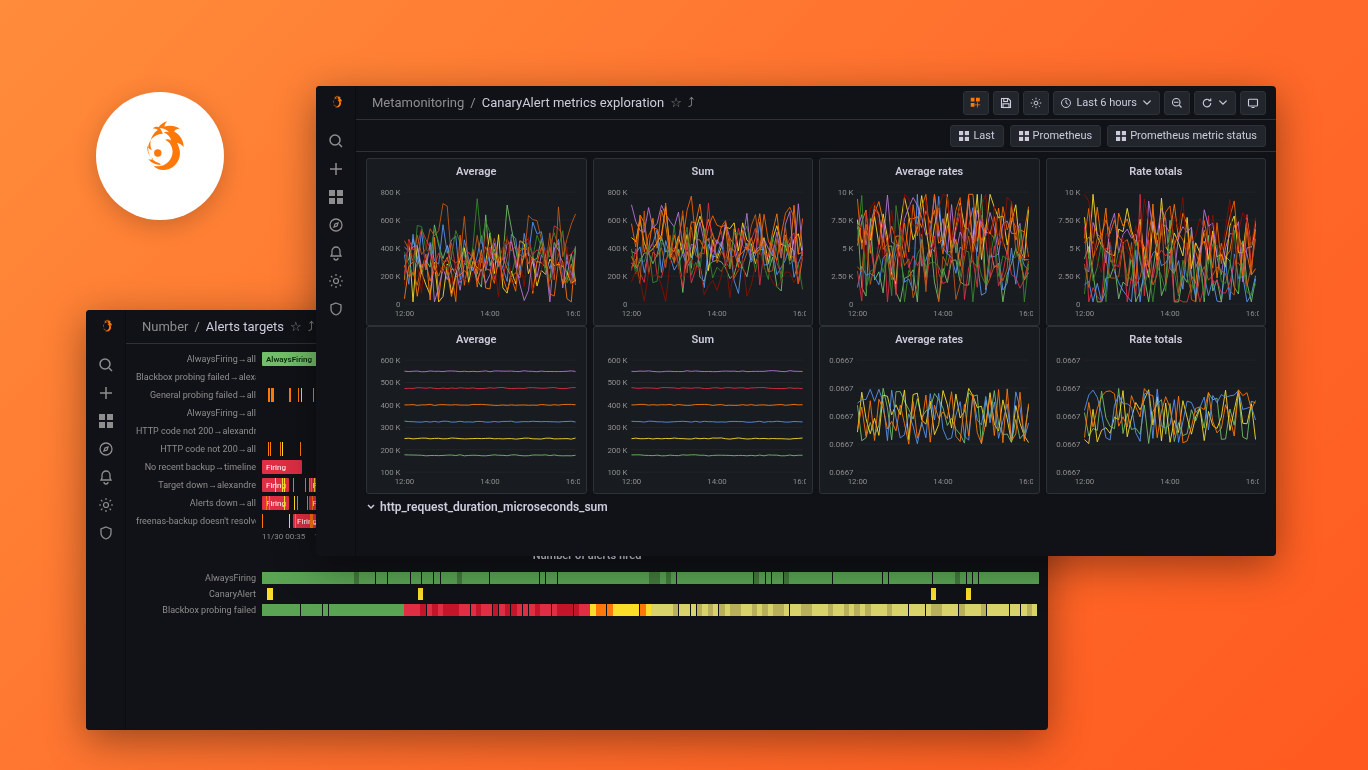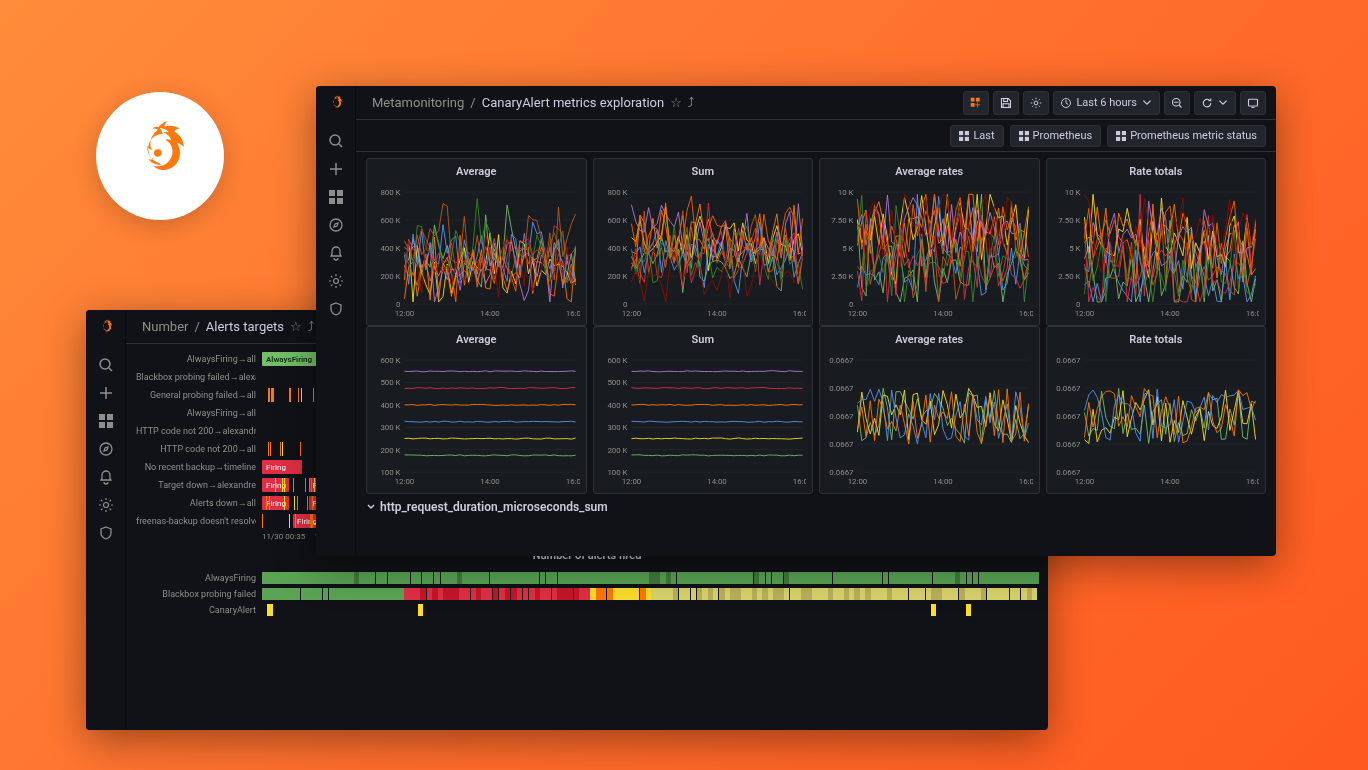--- a/index.html
+++ b/index.html
@@ -972,20 +972,165 @@
               <div class="fire-seg" style="flex: 1 1 0%; background: rgb(90, 164, 84); margin-right: 0px;"></div>
               <div class="fire-seg" style="flex: 1 1 0%; background: rgb(90, 164, 84); margin-right: 0px;"></div>
               <div class="fire-seg" style="flex: 1 1 0%; background: rgb(90, 164, 84); margin-right: 0px;"></div>
               <div class="fire-seg" style="flex: 1 1 0%; background: rgb(90, 164, 84); margin-right: 0px;"></div>
               <div class="fire-seg" style="flex: 1 1 0%; background: rgb(90, 164, 84); margin-right: 0px;"></div>
               <div class="fire-seg" style="flex: 1 1 0%; background: rgb(90, 164, 84); margin-right: 0px;"></div>
               <div class="fire-seg" style="flex: 1 1 0%; background: rgb(90, 164, 84); margin-right: 0px;"></div>
             </div>
           </div>
           <div class="fire-row">
+            <div class="fire-label">CanaryAlert</div>
+            <div class="fire-track">
+              <div class="fire-seg" style="flex: 1 1 0%; background: transparent; margin-right: 0px;"></div>
+              <div class="fire-seg" style="flex: 1 1 0%; background: rgb(250, 222, 42); margin-right: 0px;"></div>
+              <div class="fire-seg" style="flex: 1 1 0%; background: transparent; margin-right: 0px;"></div>
+              <div class="fire-seg" style="flex: 1 1 0%; background: transparent; margin-right: 0px;"></div>
+              <div class="fire-seg" style="flex: 1 1 0%; background: transparent; margin-right: 1px;"></div>
+              <div class="fire-seg" style="flex: 1 1 0%; background: transparent; margin-right: 0px;"></div>
+              <div class="fire-seg" style="flex: 1 1 0%; background: transparent; margin-right: 0px;"></div>
+              <div class="fire-seg" style="flex: 1 1 0%; background: transparent; margin-right: 0px;"></div>
+              <div class="fire-seg" style="flex: 1 1 0%; background: transparent; margin-right: 1px;"></div>
+              <div class="fire-seg" style="flex: 1 1 0%; background: transparent; margin-right: 1px;"></div>
+              <div class="fire-seg" style="flex: 1 1 0%; background: transparent; margin-right: 0px;"></div>
+              <div class="fire-seg" style="flex: 1 1 0%; background: transparent; margin-right: 0px;"></div>
+              <div class="fire-seg" style="flex: 1 1 0%; background: transparent; margin-right: 0px;"></div>
+              <div class="fire-seg" style="flex: 1 1 0%; background: transparent; margin-right: 0px;"></div>
+              <div class="fire-seg" style="flex: 1 1 0%; background: transparent; margin-right: 0px;"></div>
+              <div class="fire-seg" style="flex: 1 1 0%; background: transparent; margin-right: 1px;"></div>
+              <div class="fire-seg" style="flex: 1 1 0%; background: transparent; margin-right: 0px;"></div>
+              <div class="fire-seg" style="flex: 1 1 0%; background: transparent; margin-right: 0px;"></div>
+              <div class="fire-seg" style="flex: 1 1 0%; background: transparent; margin-right: 0px;"></div>
+              <div class="fire-seg" style="flex: 1 1 0%; background: transparent; margin-right: 0px;"></div>
+              <div class="fire-seg" style="flex: 1 1 0%; background: transparent; margin-right: 0px;"></div>
+              <div class="fire-seg" style="flex: 1 1 0%; background: transparent; margin-right: 0px;"></div>
+              <div class="fire-seg" style="flex: 1 1 0%; background: transparent; margin-right: 0px;"></div>
+              <div class="fire-seg" style="flex: 1 1 0%; background: transparent; margin-right: 0px;"></div>
+              <div class="fire-seg" style="flex: 1 1 0%; background: transparent; margin-right: 0px;"></div>
+              <div class="fire-seg" style="flex: 1 1 0%; background: transparent; margin-right: 0px;"></div>
+              <div class="fire-seg" style="flex: 1 1 0%; background: transparent; margin-right: 0px;"></div>
+              <div class="fire-seg" style="flex: 1 1 0%; background: transparent; margin-right: 0px;"></div>
+              <div class="fire-seg" style="flex: 1 1 0%; background: rgb(250, 222, 42); margin-right: 1px;"></div>
+              <div class="fire-seg" style="flex: 1 1 0%; background: transparent; margin-right: 0px;"></div>
+              <div class="fire-seg" style="flex: 1 1 0%; background: transparent; margin-right: 0px;"></div>
+              <div class="fire-seg" style="flex: 1 1 0%; background: transparent; margin-right: 0px;"></div>
+              <div class="fire-seg" style="flex: 1 1 0%; background: transparent; margin-right: 0px;"></div>
+              <div class="fire-seg" style="flex: 1 1 0%; background: transparent; margin-right: 0px;"></div>
+              <div class="fire-seg" style="flex: 1 1 0%; background: transparent; margin-right: 0px;"></div>
+              <div class="fire-seg" style="flex: 1 1 0%; background: transparent; margin-right: 1px;"></div>
+              <div class="fire-seg" style="flex: 1 1 0%; background: transparent; margin-right: 0px;"></div>
+              <div class="fire-seg" style="flex: 1 1 0%; background: transparent; margin-right: 0px;"></div>
+              <div class="fire-seg" style="flex: 1 1 0%; background: transparent; margin-right: 0px;"></div>
+              <div class="fire-seg" style="flex: 1 1 0%; background: transparent; margin-right: 1px;"></div>
+              <div class="fire-seg" style="flex: 1 1 0%; background: transparent; margin-right: 0px;"></div>
+              <div class="fire-seg" style="flex: 1 1 0%; background: transparent; margin-right: 0px;"></div>
+              <div class="fire-seg" style="flex: 1 1 0%; background: transparent; margin-right: 0px;"></div>
+              <div class="fire-seg" style="flex: 1 1 0%; background: transparent; margin-right: 1px;"></div>
+              <div class="fire-seg" style="flex: 1 1 0%; background: transparent; margin-right: 0px;"></div>
+              <div class="fire-seg" style="flex: 1 1 0%; background: transparent; margin-right: 0px;"></div>
+              <div class="fire-seg" style="flex: 1 1 0%; background: transparent; margin-right: 0px;"></div>
+              <div class="fire-seg" style="flex: 1 1 0%; background: transparent; margin-right: 0px;"></div>
+              <div class="fire-seg" style="flex: 1 1 0%; background: transparent; margin-right: 0px;"></div>
+              <div class="fire-seg" style="flex: 1 1 0%; background: transparent; margin-right: 0px;"></div>
+              <div class="fire-seg" style="flex: 1 1 0%; background: transparent; margin-right: 0px;"></div>
+              <div class="fire-seg" style="flex: 1 1 0%; background: transparent; margin-right: 0px;"></div>
+              <div class="fire-seg" style="flex: 1 1 0%; background: transparent; margin-right: 0px;"></div>
+              <div class="fire-seg" style="flex: 1 1 0%; background: transparent; margin-right: 1px;"></div>
+              <div class="fire-seg" style="flex: 1 1 0%; background: transparent; margin-right: 0px;"></div>
+              <div class="fire-seg" style="flex: 1 1 0%; background: transparent; margin-right: 0px;"></div>
+              <div class="fire-seg" style="flex: 1 1 0%; background: transparent; margin-right: 0px;"></div>
+              <div class="fire-seg" style="flex: 1 1 0%; background: transparent; margin-right: 0px;"></div>
+              <div class="fire-seg" style="flex: 1 1 0%; background: transparent; margin-right: 0px;"></div>
+              <div class="fire-seg" style="flex: 1 1 0%; background: transparent; margin-right: 0px;"></div>
+              <div class="fire-seg" style="flex: 1 1 0%; background: transparent; margin-right: 0px;"></div>
+              <div class="fire-seg" style="flex: 1 1 0%; background: transparent; margin-right: 0px;"></div>
+              <div class="fire-seg" style="flex: 1 1 0%; background: transparent; margin-right: 0px;"></div>
+              <div class="fire-seg" style="flex: 1 1 0%; background: transparent; margin-right: 1px;"></div>
+              <div class="fire-seg" style="flex: 1 1 0%; background: transparent; margin-right: 0px;"></div>
+              <div class="fire-seg" style="flex: 1 1 0%; background: transparent; margin-right: 0px;"></div>
+              <div class="fire-seg" style="flex: 1 1 0%; background: transparent; margin-right: 0px;"></div>
+              <div class="fire-seg" style="flex: 1 1 0%; background: transparent; margin-right: 0px;"></div>
+              <div class="fire-seg" style="flex: 1 1 0%; background: transparent; margin-right: 0px;"></div>
+              <div class="fire-seg" style="flex: 1 1 0%; background: transparent; margin-right: 0px;"></div>
+              <div class="fire-seg" style="flex: 1 1 0%; background: transparent; margin-right: 0px;"></div>
+              <div class="fire-seg" style="flex: 1 1 0%; background: transparent; margin-right: 0px;"></div>
+              <div class="fire-seg" style="flex: 1 1 0%; background: transparent; margin-right: 0px;"></div>
+              <div class="fire-seg" style="flex: 1 1 0%; background: transparent; margin-right: 0px;"></div>
+              <div class="fire-seg" style="flex: 1 1 0%; background: transparent; margin-right: 0px;"></div>
+              <div class="fire-seg" style="flex: 1 1 0%; background: transparent; margin-right: 0px;"></div>
+              <div class="fire-seg" style="flex: 1 1 0%; background: transparent; margin-right: 1px;"></div>
+              <div class="fire-seg" style="flex: 1 1 0%; background: transparent; margin-right: 0px;"></div>
+              <div class="fire-seg" style="flex: 1 1 0%; background: transparent; margin-right: 0px;"></div>
+              <div class="fire-seg" style="flex: 1 1 0%; background: transparent; margin-right: 0px;"></div>
+              <div class="fire-seg" style="flex: 1 1 0%; background: transparent; margin-right: 0px;"></div>
+              <div class="fire-seg" style="flex: 1 1 0%; background: transparent; margin-right: 0px;"></div>
+              <div class="fire-seg" style="flex: 1 1 0%; background: transparent; margin-right: 0px;"></div>
+              <div class="fire-seg" style="flex: 1 1 0%; background: transparent; margin-right: 0px;"></div>
+              <div class="fire-seg" style="flex: 1 1 0%; background: transparent; margin-right: 0px;"></div>
+              <div class="fire-seg" style="flex: 1 1 0%; background: transparent; margin-right: 0px;"></div>
+              <div class="fire-seg" style="flex: 1 1 0%; background: transparent; margin-right: 0px;"></div>
+              <div class="fire-seg" style="flex: 1 1 0%; background: transparent; margin-right: 0px;"></div>
+              <div class="fire-seg" style="flex: 1 1 0%; background: transparent; margin-right: 0px;"></div>
+              <div class="fire-seg" style="flex: 1 1 0%; background: transparent; margin-right: 0px;"></div>
+              <div class="fire-seg" style="flex: 1 1 0%; background: transparent; margin-right: 0px;"></div>
+              <div class="fire-seg" style="flex: 1 1 0%; background: transparent; margin-right: 0px;"></div>
+              <div class="fire-seg" style="flex: 1 1 0%; background: transparent; margin-right: 0px;"></div>
+              <div class="fire-seg" style="flex: 1 1 0%; background: transparent; margin-right: 0px;"></div>
+              <div class="fire-seg" style="flex: 1 1 0%; background: transparent; margin-right: 0px;"></div>
+              <div class="fire-seg" style="flex: 1 1 0%; background: transparent; margin-right: 0px;"></div>
+              <div class="fire-seg" style="flex: 1 1 0%; background: transparent; margin-right: 0px;"></div>
+              <div class="fire-seg" style="flex: 1 1 0%; background: transparent; margin-right: 0px;"></div>
+              <div class="fire-seg" style="flex: 1 1 0%; background: transparent; margin-right: 0px;"></div>
+              <div class="fire-seg" style="flex: 1 1 0%; background: transparent; margin-right: 0px;"></div>
+              <div class="fire-seg" style="flex: 1 1 0%; background: transparent; margin-right: 0px;"></div>
+              <div class="fire-seg" style="flex: 1 1 0%; background: transparent; margin-right: 0px;"></div>
+              <div class="fire-seg" style="flex: 1 1 0%; background: transparent; margin-right: 0px;"></div>
+              <div class="fire-seg" style="flex: 1 1 0%; background: transparent; margin-right: 0px;"></div>
+              <div class="fire-seg" style="flex: 1 1 0%; background: transparent; margin-right: 0px;"></div>
+              <div class="fire-seg" style="flex: 1 1 0%; background: transparent; margin-right: 0px;"></div>
+              <div class="fire-seg" style="flex: 1 1 0%; background: transparent; margin-right: 0px;"></div>
+              <div class="fire-seg" style="flex: 1 1 0%; background: transparent; margin-right: 0px;"></div>
+              <div class="fire-seg" style="flex: 1 1 0%; background: transparent; margin-right: 0px;"></div>
+              <div class="fire-seg" style="flex: 1 1 0%; background: transparent; margin-right: 0px;"></div>
+              <div class="fire-seg" style="flex: 1 1 0%; background: transparent; margin-right: 0px;"></div>
+              <div class="fire-seg" style="flex: 1 1 0%; background: transparent; margin-right: 0px;"></div>
+              <div class="fire-seg" style="flex: 1 1 0%; background: transparent; margin-right: 0px;"></div>
+              <div class="fire-seg" style="flex: 1 1 0%; background: transparent; margin-right: 0px;"></div>
+              <div class="fire-seg" style="flex: 1 1 0%; background: transparent; margin-right: 0px;"></div>
+              <div class="fire-seg" style="flex: 1 1 0%; background: transparent; margin-right: 0px;"></div>
+              <div class="fire-seg" style="flex: 1 1 0%; background: transparent; margin-right: 0px;"></div>
+              <div class="fire-seg" style="flex: 1 1 0%; background: transparent; margin-right: 1px;"></div>
+              <div class="fire-seg" style="flex: 1 1 0%; background: transparent; margin-right: 0px;"></div>
+              <div class="fire-seg" style="flex: 1 1 0%; background: transparent; margin-right: 1px;"></div>
+              <div class="fire-seg" style="flex: 1 1 0%; background: transparent; margin-right: 0px;"></div>
+              <div class="fire-seg" style="flex: 1 1 0%; background: rgb(250, 222, 42); margin-right: 1px;"></div>
+              <div class="fire-seg" style="flex: 1 1 0%; background: transparent; margin-right: 0px;"></div>
+              <div class="fire-seg" style="flex: 1 1 0%; background: transparent; margin-right: 0px;"></div>
+              <div class="fire-seg" style="flex: 1 1 0%; background: transparent; margin-right: 1px;"></div>
+              <div class="fire-seg" style="flex: 1 1 0%; background: transparent; margin-right: 0px;"></div>
+              <div class="fire-seg" style="flex: 1 1 0%; background: transparent; margin-right: 0px;"></div>
+              <div class="fire-seg" style="flex: 1 1 0%; background: rgb(250, 222, 42); margin-right: 0px;"></div>
+              <div class="fire-seg" style="flex: 1 1 0%; background: transparent; margin-right: 0px;"></div>
+              <div class="fire-seg" style="flex: 1 1 0%; background: transparent; margin-right: 0px;"></div>
+              <div class="fire-seg" style="flex: 1 1 0%; background: transparent; margin-right: 0px;"></div>
+              <div class="fire-seg" style="flex: 1 1 0%; background: transparent; margin-right: 0px;"></div>
+              <div class="fire-seg" style="flex: 1 1 0%; background: transparent; margin-right: 0px;"></div>
+              <div class="fire-seg" style="flex: 1 1 0%; background: transparent; margin-right: 0px;"></div>
+              <div class="fire-seg" style="flex: 1 1 0%; background: transparent; margin-right: 0px;"></div>
+              <div class="fire-seg" style="flex: 1 1 0%; background: transparent; margin-right: 0px;"></div>
+              <div class="fire-seg" style="flex: 1 1 0%; background: transparent; margin-right: 0px;"></div>
+              <div class="fire-seg" style="flex: 1 1 0%; background: transparent; margin-right: 0px;"></div>
+              <div class="fire-seg" style="flex: 1 1 0%; background: transparent; margin-right: 1px;"></div>
+              <div class="fire-seg" style="flex: 1 1 0%; background: transparent; margin-right: 0px;"></div>
+            </div>
+          </div>
+          <div class="fire-row">
             <div class="fire-label">Blackbox probing failed</div>
             <div class="fire-track">
               <div class="fire-seg" style="flex: 1 1 0%; background: rgb(90, 164, 84); margin-right: 0px;"></div>
               <div class="fire-seg" style="flex: 1 1 0%; background: rgb(90, 164, 84); margin-right: 0px;"></div>
               <div class="fire-seg" style="flex: 1 1 0%; background: rgb(90, 164, 84); margin-right: 0px;"></div>
               <div class="fire-seg" style="flex: 1 1 0%; background: rgb(90, 164, 84); margin-right: 0px;"></div>
               <div class="fire-seg" style="flex: 1 1 0%; background: rgb(90, 164, 84); margin-right: 0px;"></div>
               <div class="fire-seg" style="flex: 1 1 0%; background: rgb(90, 164, 84); margin-right: 0px;"></div>
               <div class="fire-seg" style="flex: 1 1 0%; background: rgb(90, 164, 84); margin-right: 1px;"></div>
               <div class="fire-seg" style="flex: 1 1 0%; background: rgb(90, 164, 84); margin-right: 0px;"></div>
@@ -1116,165 +1261,20 @@
               <div class="fire-seg" style="flex: 1 1 0%; background: rgb(216, 211, 107); margin-right: 0px;"></div>
               <div class="fire-seg" style="flex: 1 1 0%; background: rgb(216, 211, 107); margin-right: 0px;"></div>
               <div class="fire-seg" style="flex: 1 1 0%; background: rgb(216, 211, 107); margin-right: 1px;"></div>
               <div class="fire-seg" style="flex: 1 1 0%; background: rgb(216, 211, 107); margin-right: 0px;"></div>
               <div class="fire-seg" style="flex: 1 1 0%; background: rgb(216, 211, 107); margin-right: 1px;"></div>
               <div class="fire-seg" style="flex: 1 1 0%; background: rgb(216, 211, 107); margin-right: 0px;"></div>
               <div class="fire-seg" style="flex: 1 1 0%; background: rgb(184, 176, 90); margin-right: 0px;"></div>
               <div class="fire-seg" style="flex: 1 1 0%; background: rgb(216, 211, 107); margin-right: 0px;"></div>
             </div>
           </div>
-          <div class="fire-row">
-            <div class="fire-label">CanaryAlert</div>
-            <div class="fire-track">
-              <div class="fire-seg" style="flex: 1 1 0%; background: transparent; margin-right: 0px;"></div>
-              <div class="fire-seg" style="flex: 1 1 0%; background: rgb(250, 222, 42); margin-right: 0px;"></div>
-              <div class="fire-seg" style="flex: 1 1 0%; background: transparent; margin-right: 0px;"></div>
-              <div class="fire-seg" style="flex: 1 1 0%; background: transparent; margin-right: 0px;"></div>
-              <div class="fire-seg" style="flex: 1 1 0%; background: transparent; margin-right: 1px;"></div>
-              <div class="fire-seg" style="flex: 1 1 0%; background: transparent; margin-right: 0px;"></div>
-              <div class="fire-seg" style="flex: 1 1 0%; background: transparent; margin-right: 0px;"></div>
-              <div class="fire-seg" style="flex: 1 1 0%; background: transparent; margin-right: 0px;"></div>
-              <div class="fire-seg" style="flex: 1 1 0%; background: transparent; margin-right: 1px;"></div>
-              <div class="fire-seg" style="flex: 1 1 0%; background: transparent; margin-right: 1px;"></div>
-              <div class="fire-seg" style="flex: 1 1 0%; background: transparent; margin-right: 0px;"></div>
-              <div class="fire-seg" style="flex: 1 1 0%; background: transparent; margin-right: 0px;"></div>
-              <div class="fire-seg" style="flex: 1 1 0%; background: transparent; margin-right: 0px;"></div>
-              <div class="fire-seg" style="flex: 1 1 0%; background: transparent; margin-right: 0px;"></div>
-              <div class="fire-seg" style="flex: 1 1 0%; background: transparent; margin-right: 0px;"></div>
-              <div class="fire-seg" style="flex: 1 1 0%; background: transparent; margin-right: 1px;"></div>
-              <div class="fire-seg" style="flex: 1 1 0%; background: transparent; margin-right: 0px;"></div>
-              <div class="fire-seg" style="flex: 1 1 0%; background: transparent; margin-right: 0px;"></div>
-              <div class="fire-seg" style="flex: 1 1 0%; background: transparent; margin-right: 0px;"></div>
-              <div class="fire-seg" style="flex: 1 1 0%; background: transparent; margin-right: 0px;"></div>
-              <div class="fire-seg" style="flex: 1 1 0%; background: transparent; margin-right: 0px;"></div>
-              <div class="fire-seg" style="flex: 1 1 0%; background: transparent; margin-right: 0px;"></div>
-              <div class="fire-seg" style="flex: 1 1 0%; background: transparent; margin-right: 0px;"></div>
-              <div class="fire-seg" style="flex: 1 1 0%; background: transparent; margin-right: 0px;"></div>
-              <div class="fire-seg" style="flex: 1 1 0%; background: transparent; margin-right: 0px;"></div>
-              <div class="fire-seg" style="flex: 1 1 0%; background: transparent; margin-right: 0px;"></div>
-              <div class="fire-seg" style="flex: 1 1 0%; background: transparent; margin-right: 0px;"></div>
-              <div class="fire-seg" style="flex: 1 1 0%; background: transparent; margin-right: 0px;"></div>
-              <div class="fire-seg" style="flex: 1 1 0%; background: rgb(250, 222, 42); margin-right: 1px;"></div>
-              <div class="fire-seg" style="flex: 1 1 0%; background: transparent; margin-right: 0px;"></div>
-              <div class="fire-seg" style="flex: 1 1 0%; background: transparent; margin-right: 0px;"></div>
-              <div class="fire-seg" style="flex: 1 1 0%; background: transparent; margin-right: 0px;"></div>
-              <div class="fire-seg" style="flex: 1 1 0%; background: transparent; margin-right: 0px;"></div>
-              <div class="fire-seg" style="flex: 1 1 0%; background: transparent; margin-right: 0px;"></div>
-              <div class="fire-seg" style="flex: 1 1 0%; background: transparent; margin-right: 0px;"></div>
-              <div class="fire-seg" style="flex: 1 1 0%; background: transparent; margin-right: 1px;"></div>
-              <div class="fire-seg" style="flex: 1 1 0%; background: transparent; margin-right: 0px;"></div>
-              <div class="fire-seg" style="flex: 1 1 0%; background: transparent; margin-right: 0px;"></div>
-              <div class="fire-seg" style="flex: 1 1 0%; background: transparent; margin-right: 0px;"></div>
-              <div class="fire-seg" style="flex: 1 1 0%; background: transparent; margin-right: 1px;"></div>
-              <div class="fire-seg" style="flex: 1 1 0%; background: transparent; margin-right: 0px;"></div>
-              <div class="fire-seg" style="flex: 1 1 0%; background: transparent; margin-right: 0px;"></div>
-              <div class="fire-seg" style="flex: 1 1 0%; background: transparent; margin-right: 0px;"></div>
-              <div class="fire-seg" style="flex: 1 1 0%; background: transparent; margin-right: 1px;"></div>
-              <div class="fire-seg" style="flex: 1 1 0%; background: transparent; margin-right: 0px;"></div>
-              <div class="fire-seg" style="flex: 1 1 0%; background: transparent; margin-right: 0px;"></div>
-              <div class="fire-seg" style="flex: 1 1 0%; background: transparent; margin-right: 0px;"></div>
-              <div class="fire-seg" style="flex: 1 1 0%; background: transparent; margin-right: 0px;"></div>
-              <div class="fire-seg" style="flex: 1 1 0%; background: transparent; margin-right: 0px;"></div>
-              <div class="fire-seg" style="flex: 1 1 0%; background: transparent; margin-right: 0px;"></div>
-              <div class="fire-seg" style="flex: 1 1 0%; background: transparent; margin-right: 0px;"></div>
-              <div class="fire-seg" style="flex: 1 1 0%; background: transparent; margin-right: 0px;"></div>
-              <div class="fire-seg" style="flex: 1 1 0%; background: transparent; margin-right: 0px;"></div>
-              <div class="fire-seg" style="flex: 1 1 0%; background: transparent; margin-right: 1px;"></div>
-              <div class="fire-seg" style="flex: 1 1 0%; background: transparent; margin-right: 0px;"></div>
-              <div class="fire-seg" style="flex: 1 1 0%; background: transparent; margin-right: 0px;"></div>
-              <div class="fire-seg" style="flex: 1 1 0%; background: transparent; margin-right: 0px;"></div>
-              <div class="fire-seg" style="flex: 1 1 0%; background: transparent; margin-right: 0px;"></div>
-              <div class="fire-seg" style="flex: 1 1 0%; background: transparent; margin-right: 0px;"></div>
-              <div class="fire-seg" style="flex: 1 1 0%; background: transparent; margin-right: 0px;"></div>
-              <div class="fire-seg" style="flex: 1 1 0%; background: transparent; margin-right: 0px;"></div>
-              <div class="fire-seg" style="flex: 1 1 0%; background: transparent; margin-right: 0px;"></div>
-              <div class="fire-seg" style="flex: 1 1 0%; background: transparent; margin-right: 0px;"></div>
-              <div class="fire-seg" style="flex: 1 1 0%; background: transparent; margin-right: 1px;"></div>
-              <div class="fire-seg" style="flex: 1 1 0%; background: transparent; margin-right: 0px;"></div>
-              <div class="fire-seg" style="flex: 1 1 0%; background: transparent; margin-right: 0px;"></div>
-              <div class="fire-seg" style="flex: 1 1 0%; background: transparent; margin-right: 0px;"></div>
-              <div class="fire-seg" style="flex: 1 1 0%; background: transparent; margin-right: 0px;"></div>
-              <div class="fire-seg" style="flex: 1 1 0%; background: transparent; margin-right: 0px;"></div>
-              <div class="fire-seg" style="flex: 1 1 0%; background: transparent; margin-right: 0px;"></div>
-              <div class="fire-seg" style="flex: 1 1 0%; background: transparent; margin-right: 0px;"></div>
-              <div class="fire-seg" style="flex: 1 1 0%; background: transparent; margin-right: 0px;"></div>
-              <div class="fire-seg" style="flex: 1 1 0%; background: transparent; margin-right: 0px;"></div>
-              <div class="fire-seg" style="flex: 1 1 0%; background: transparent; margin-right: 0px;"></div>
-              <div class="fire-seg" style="flex: 1 1 0%; background: transparent; margin-right: 0px;"></div>
-              <div class="fire-seg" style="flex: 1 1 0%; background: transparent; margin-right: 0px;"></div>
-              <div class="fire-seg" style="flex: 1 1 0%; background: transparent; margin-right: 1px;"></div>
-              <div class="fire-seg" style="flex: 1 1 0%; background: transparent; margin-right: 0px;"></div>
-              <div class="fire-seg" style="flex: 1 1 0%; background: transparent; margin-right: 0px;"></div>
-              <div class="fire-seg" style="flex: 1 1 0%; background: transparent; margin-right: 0px;"></div>
-              <div class="fire-seg" style="flex: 1 1 0%; background: transparent; margin-right: 0px;"></div>
-              <div class="fire-seg" style="flex: 1 1 0%; background: transparent; margin-right: 0px;"></div>
-              <div class="fire-seg" style="flex: 1 1 0%; background: transparent; margin-right: 0px;"></div>
-              <div class="fire-seg" style="flex: 1 1 0%; background: transparent; margin-right: 0px;"></div>
-              <div class="fire-seg" style="flex: 1 1 0%; background: transparent; margin-right: 0px;"></div>
-              <div class="fire-seg" style="flex: 1 1 0%; background: transparent; margin-right: 0px;"></div>
-              <div class="fire-seg" style="flex: 1 1 0%; background: transparent; margin-right: 0px;"></div>
-              <div class="fire-seg" style="flex: 1 1 0%; background: transparent; margin-right: 0px;"></div>
-              <div class="fire-seg" style="flex: 1 1 0%; background: transparent; margin-right: 0px;"></div>
-              <div class="fire-seg" style="flex: 1 1 0%; background: transparent; margin-right: 0px;"></div>
-              <div class="fire-seg" style="flex: 1 1 0%; background: transparent; margin-right: 0px;"></div>
-              <div class="fire-seg" style="flex: 1 1 0%; background: transparent; margin-right: 0px;"></div>
-              <div class="fire-seg" style="flex: 1 1 0%; background: transparent; margin-right: 0px;"></div>
-              <div class="fire-seg" style="flex: 1 1 0%; background: transparent; margin-right: 0px;"></div>
-              <div class="fire-seg" style="flex: 1 1 0%; background: transparent; margin-right: 0px;"></div>
-              <div class="fire-seg" style="flex: 1 1 0%; background: transparent; margin-right: 0px;"></div>
-              <div class="fire-seg" style="flex: 1 1 0%; background: transparent; margin-right: 0px;"></div>
-              <div class="fire-seg" style="flex: 1 1 0%; background: transparent; margin-right: 0px;"></div>
-              <div class="fire-seg" style="flex: 1 1 0%; background: transparent; margin-right: 0px;"></div>
-              <div class="fire-seg" style="flex: 1 1 0%; background: transparent; margin-right: 0px;"></div>
-              <div class="fire-seg" style="flex: 1 1 0%; background: transparent; margin-right: 0px;"></div>
-              <div class="fire-seg" style="flex: 1 1 0%; background: transparent; margin-right: 0px;"></div>
-              <div class="fire-seg" style="flex: 1 1 0%; background: transparent; margin-right: 0px;"></div>
-              <div class="fire-seg" style="flex: 1 1 0%; background: transparent; margin-right: 0px;"></div>
-              <div class="fire-seg" style="flex: 1 1 0%; background: transparent; margin-right: 0px;"></div>
-              <div class="fire-seg" style="flex: 1 1 0%; background: transparent; margin-right: 0px;"></div>
-              <div class="fire-seg" style="flex: 1 1 0%; background: transparent; margin-right: 0px;"></div>
-              <div class="fire-seg" style="flex: 1 1 0%; background: transparent; margin-right: 0px;"></div>
-              <div class="fire-seg" style="flex: 1 1 0%; background: transparent; margin-right: 0px;"></div>
-              <div class="fire-seg" style="flex: 1 1 0%; background: transparent; margin-right: 0px;"></div>
-              <div class="fire-seg" style="flex: 1 1 0%; background: transparent; margin-right: 0px;"></div>
-              <div class="fire-seg" style="flex: 1 1 0%; background: transparent; margin-right: 0px;"></div>
-              <div class="fire-seg" style="flex: 1 1 0%; background: transparent; margin-right: 0px;"></div>
-              <div class="fire-seg" style="flex: 1 1 0%; background: transparent; margin-right: 0px;"></div>
-              <div class="fire-seg" style="flex: 1 1 0%; background: transparent; margin-right: 0px;"></div>
-              <div class="fire-seg" style="flex: 1 1 0%; background: transparent; margin-right: 0px;"></div>
-              <div class="fire-seg" style="flex: 1 1 0%; background: transparent; margin-right: 0px;"></div>
-              <div class="fire-seg" style="flex: 1 1 0%; background: transparent; margin-right: 1px;"></div>
-              <div class="fire-seg" style="flex: 1 1 0%; background: transparent; margin-right: 0px;"></div>
-              <div class="fire-seg" style="flex: 1 1 0%; background: transparent; margin-right: 1px;"></div>
-              <div class="fire-seg" style="flex: 1 1 0%; background: transparent; margin-right: 0px;"></div>
-              <div class="fire-seg" style="flex: 1 1 0%; background: rgb(250, 222, 42); margin-right: 1px;"></div>
-              <div class="fire-seg" style="flex: 1 1 0%; background: transparent; margin-right: 0px;"></div>
-              <div class="fire-seg" style="flex: 1 1 0%; background: transparent; margin-right: 0px;"></div>
-              <div class="fire-seg" style="flex: 1 1 0%; background: transparent; margin-right: 1px;"></div>
-              <div class="fire-seg" style="flex: 1 1 0%; background: transparent; margin-right: 0px;"></div>
-              <div class="fire-seg" style="flex: 1 1 0%; background: transparent; margin-right: 0px;"></div>
-              <div class="fire-seg" style="flex: 1 1 0%; background: rgb(250, 222, 42); margin-right: 0px;"></div>
-              <div class="fire-seg" style="flex: 1 1 0%; background: transparent; margin-right: 0px;"></div>
-              <div class="fire-seg" style="flex: 1 1 0%; background: transparent; margin-right: 0px;"></div>
-              <div class="fire-seg" style="flex: 1 1 0%; background: transparent; margin-right: 0px;"></div>
-              <div class="fire-seg" style="flex: 1 1 0%; background: transparent; margin-right: 0px;"></div>
-              <div class="fire-seg" style="flex: 1 1 0%; background: transparent; margin-right: 0px;"></div>
-              <div class="fire-seg" style="flex: 1 1 0%; background: transparent; margin-right: 0px;"></div>
-              <div class="fire-seg" style="flex: 1 1 0%; background: transparent; margin-right: 0px;"></div>
-              <div class="fire-seg" style="flex: 1 1 0%; background: transparent; margin-right: 0px;"></div>
-              <div class="fire-seg" style="flex: 1 1 0%; background: transparent; margin-right: 0px;"></div>
-              <div class="fire-seg" style="flex: 1 1 0%; background: transparent; margin-right: 0px;"></div>
-              <div class="fire-seg" style="flex: 1 1 0%; background: transparent; margin-right: 1px;"></div>
-              <div class="fire-seg" style="flex: 1 1 0%; background: transparent; margin-right: 0px;"></div>
-            </div>
-          </div>
         </div>
     </div>
   </div>
 </div>
 
 <div class="window win-front">
   <div class="sidebar">
     <div class="logo-sm">
       <svg viewBox="0 0 24 24">
           <path fill="#ff780a" d="M12 3c1 0 2 .5 2.5 1.2-.5-.1-1 0-1.4.2 1 .4 1.8 1.2 2 2.2-.6-.3-1.2-.3-1.6 0 1.2.6 2 1.8 2 3.2 0 2.2-1.8 4-4 4-.4 0-.8 0-1.2-.2.6.8 1.6 1.2 2.6 1.2 2.6 0 4.6-2 4.6-4.6 0-1-.3-2-.8-2.8.8.2 1.4.6 1.8 1.2 0-1.8-1-3.4-2.6-4.2.4-.6 1-.8 1.6-.8-1.2-.8-2.8-1-4.2-.6 0-.6.4-1 .8-1.4-1 .2-1.8.8-2.4 1.6-.6-.2-1.2 0-1.6.4.5 0 1 .1 1.4.4-1.2.8-2 2.2-2 3.8 0 .6.1 1.2.4 1.6-.6-.2-1-.6-1.2-1.2-.2 1.4.4 2.8 1.6 3.6-.4.2-1 .2-1.4 0 .8 1 2 1.6 3.4 1.6l-.2-.4c-1.8-.4-3.2-2-3.2-4 0-2.2 1.8-4 4-4z"></path>

